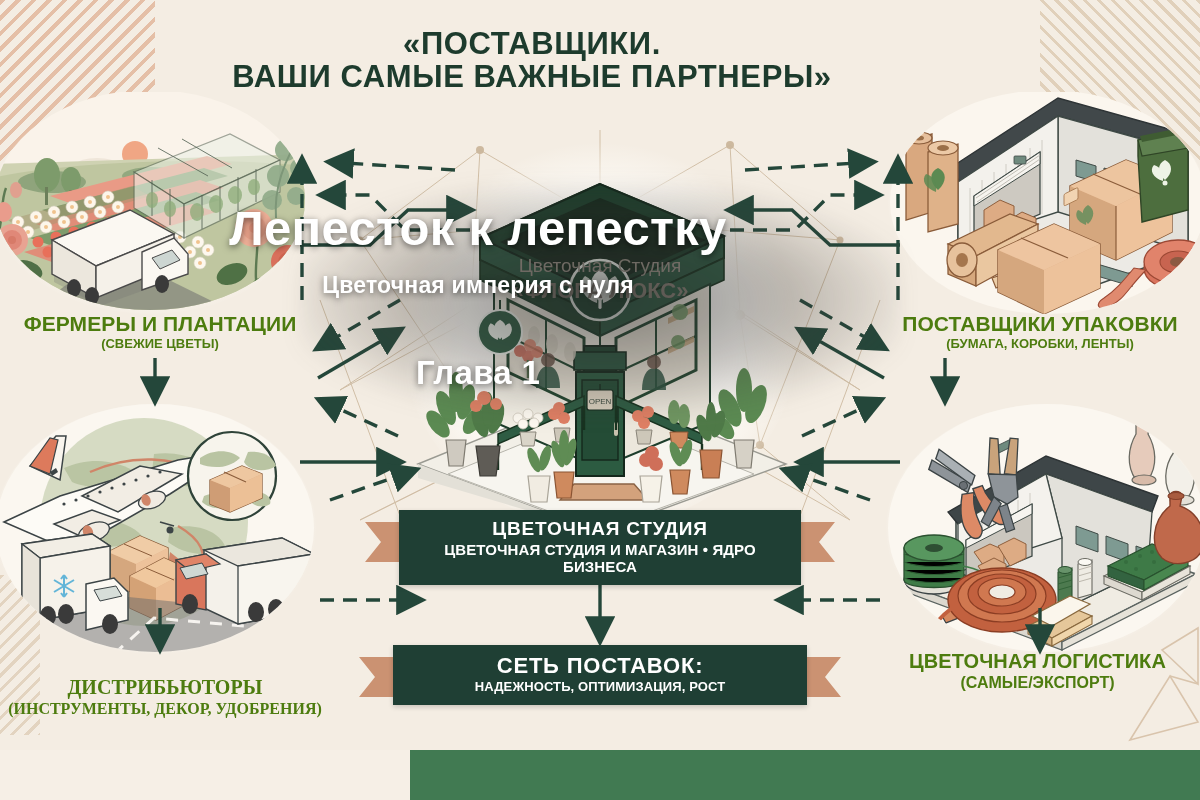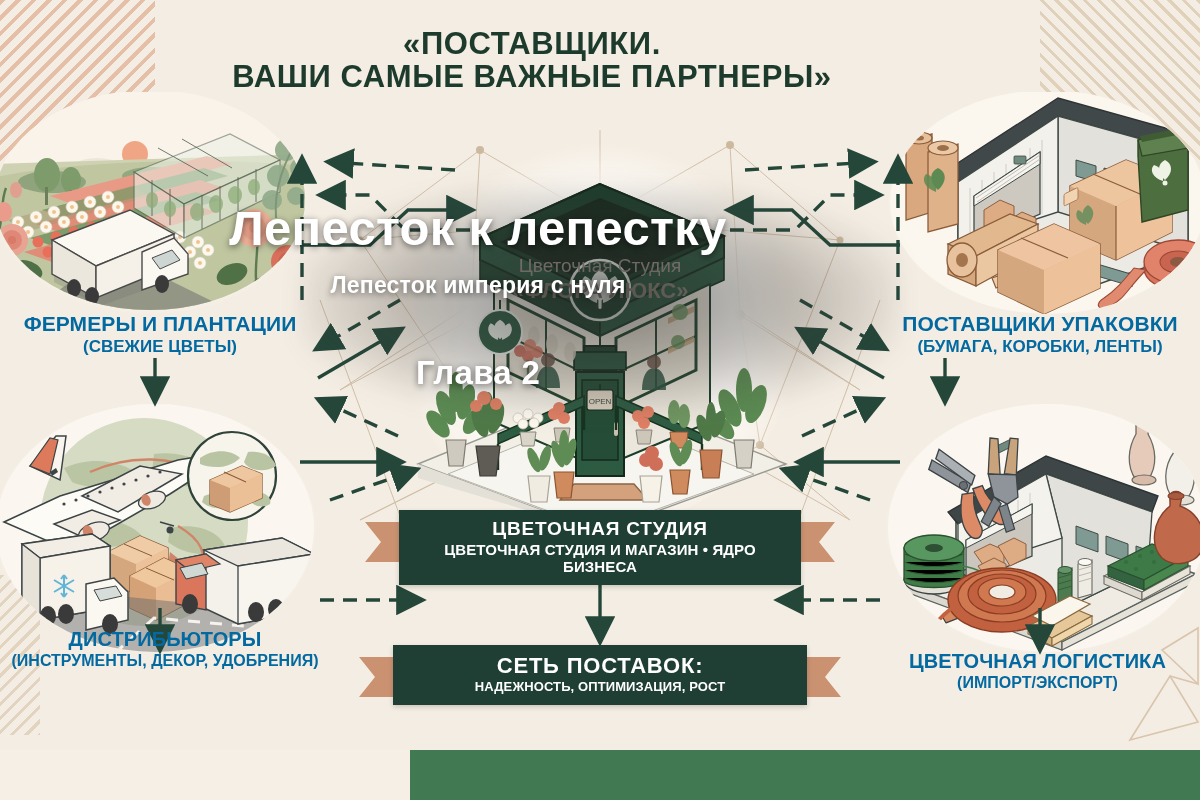--- a/index.html
+++ b/index.html
@@ -71,30 +71,30 @@
     border-radius: 50%;
   }
   .quad svg { position: absolute; left: 0; top: 0; width: 100%; height: 100%; }
 
   #quad-tl { left: -8px;  top: 92px;  width: 316px; height: 222px; }
   #quad-tr { left: 888px; top: 92px;  width: 320px; height: 222px; }
   #quad-bl { left: -6px;  top: 404px; width: 322px; height: 250px; }
   #quad-br { left: 886px; top: 404px; width: 322px; height: 250px; }
 
   
-  .label { position: absolute; text-align: center; color: #0369a1; z-index: 7; }
+  .label { position: absolute; text-align: center; color: #4d7c0f; z-index: 7; }
   .label .l-main {
     font-size: 21px; font-weight: 700; line-height: 1.13; letter-spacing: .1px;
   }
   .label .l-sub {
-    font-size: 17px; font-weight: 600; line-height: 1.15; margin-top: 1px;
+    font-size: 13px; font-weight: 600; line-height: 1.15; margin-top: 1px;
   }
   #label-tl { left: 0px;   top: 312px; width: 320px; }
   #label-tr { left: 880px; top: 312px; width: 320px; }
-  #label-bl { left: 0px;   top: 628px; width: 330px; }
+  #label-bl { left: 0px;   top: 676px; width: 330px; font-family: Liberation Serif, serif; }
   #label-br { left: 875px; top: 650px; width: 325px; }
   #label-bl .l-main, #label-br .l-main { font-size: 20px; }
   #label-bl .l-sub { font-size: 16px; }
   #label-br .l-sub { font-size: 16px; }
 
   
   .shop { position: absolute; left: 388px; top: 140px; width: 424px; height: 392px; z-index: 3; }
   .shop .halo {
     position: absolute; left: 12px; top: 0px; width: 400px; height: 388px;
     background: radial-gradient(ellipse at 50% 52%, #ffffff 0%, #fffdf9 48%, rgba(255,253,249,0) 70%);
@@ -1067,29 +1067,29 @@
     <div class="l-sub">(БУМАГА, КОРОБКИ, ЛЕНТЫ)</div>
   </div>
 
   <div class="label" id="label-bl">
     <div class="l-main">ДИСТРИБЬЮТОРЫ</div>
     <div class="l-sub">(ИНСТРУМЕНТЫ, ДЕКОР, УДОБРЕНИЯ)</div>
   </div>
 
   <div class="label" id="label-br">
     <div class="l-main">ЦВЕТОЧНАЯ ЛОГИСТИКА</div>
-    <div class="l-sub">(ИМПОРТ/ЭКСПОРТ)</div>
+    <div class="l-sub">(САМЫЕ/ЭКСПОРТ)</div>
   </div>
 
   <div class="title-block">
     <div class="title-l1">«ПОСТАВЩИКИ.</div>
     <div class="title-l2">ВАШИ САМЫЕ ВАЖНЫЕ ПАРТНЕРЫ»</div>
   </div>
 
   <div class="ov-blur" id="ov-blur-main"></div>
   <div class="overlay" id="ov-main">Лепесток к лепестку</div>
-  <div class="overlay" id="ov-sub">Лепесток империя с нуля</div>
-  <div class="overlay" id="ov-chapter">Глава 2</div>
+  <div class="overlay" id="ov-sub">Цветочная империя с нуля</div>
+  <div class="overlay" id="ov-chapter">Глава 1</div>
 
   <div class="band-bottom"></div>
   <div class="band-green"></div>
 
 </div>
 
 </body></html>

